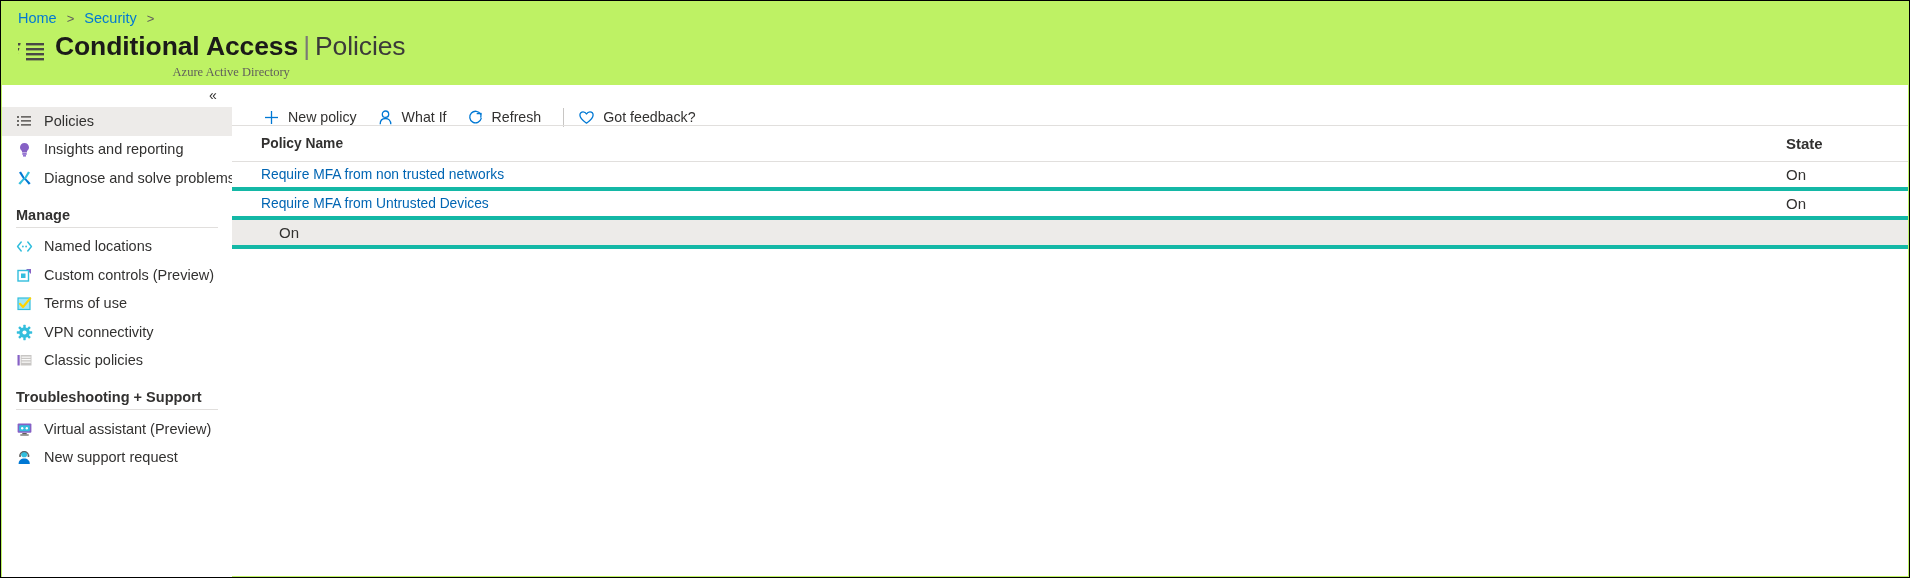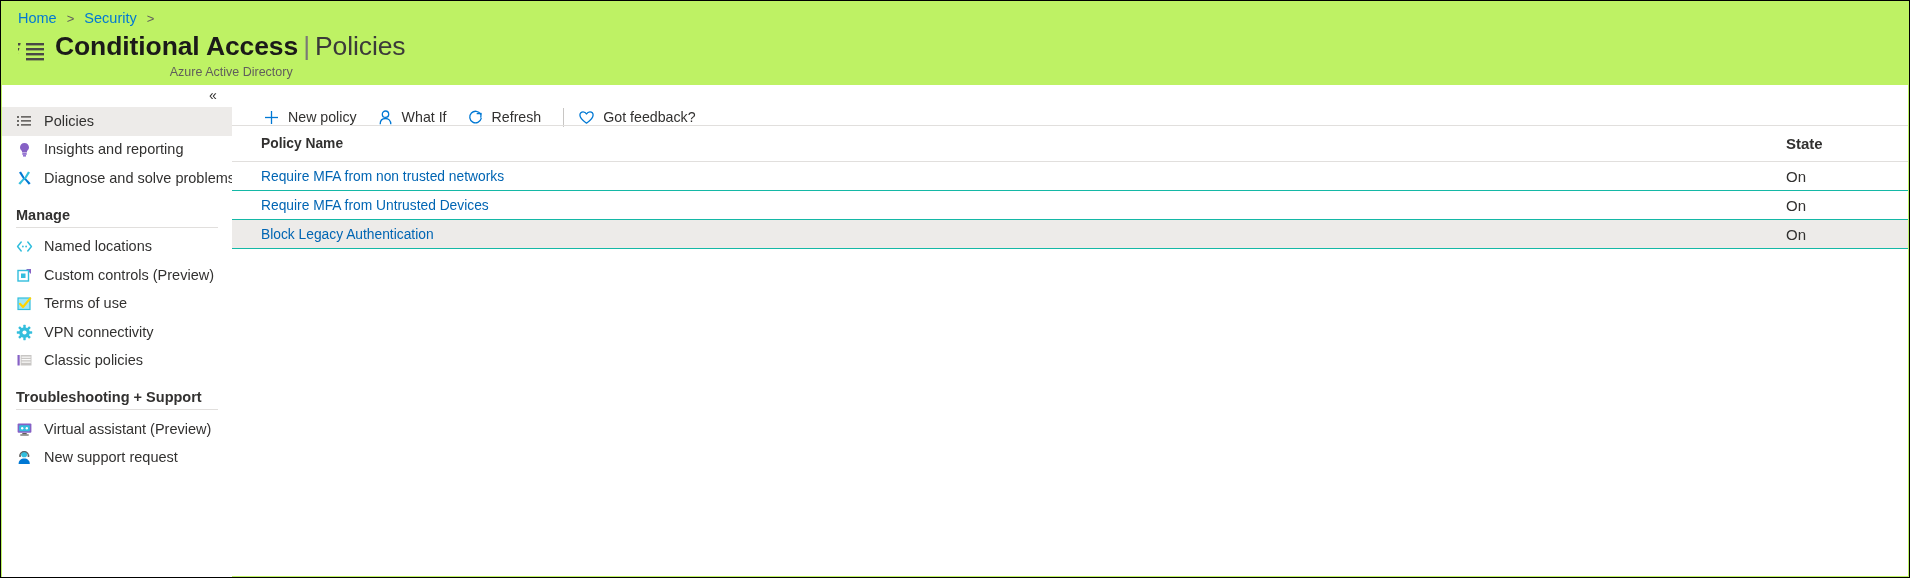--- a/index.html
+++ b/index.html
@@ -60,20 +60,21 @@
   }
   #title-main .t-bold { font-weight: bold; color: #1b1a19; }
   #title-main .t-pipe { color: #7a7976; font-weight: 300; margin: 0 5px; }
   #title-main .t-sub { font-weight: normal; color: #3b3a39; }
   #title-caption {
     font-size: 12.5px;
     color: #605e5c;
     margin-top: 3px;
     margin-left: 2px;
     white-space: nowrap;
+    font-family: Liberation Serif, serif;
   }
 
   
   #sidebar {
     position: absolute;
     left: 1px; top: 84px;
     width: 230px;
     height: 493px;
     background: #ffffff;
     border-right: 1px solid #ffffff;
@@ -183,21 +184,21 @@
   
   #table {
     position: absolute;
     left: 0; top: 40px;
     right: 0;
   }
   .t-row {
     display: flex;
     align-items: center;
     height: 29px;
-    border-bottom: 1px solid #14b8a6;
+    border-bottom: 4px solid #14b8a6;
     padding: 0 0 0 29px;
   }
   .t-head {
     height: 37px;
     border-bottom: 1px solid #e1dfdd;
     border-top: 1px solid #e1dfdd;
     font-weight: bold;
     font-size: 13.8px;
     color: #323130;
   }
@@ -467,22 +468,19 @@
       </div>
 
       <div class="t-row">
         <div class="col-name">
           <span class="policy-link">Require MFA from Untrusted Devices</span>
         </div>
         <div class="col-state">On</div>
       </div>
 
       <div class="t-row highlight">
-        <div class="col-name">
-          <span class="policy-link">Block Legacy Authentication</span>
-        </div>
         <div class="col-state">On</div>
       </div>
 
     </div>
 
   </div>
 </div>
 
 </body></html>

